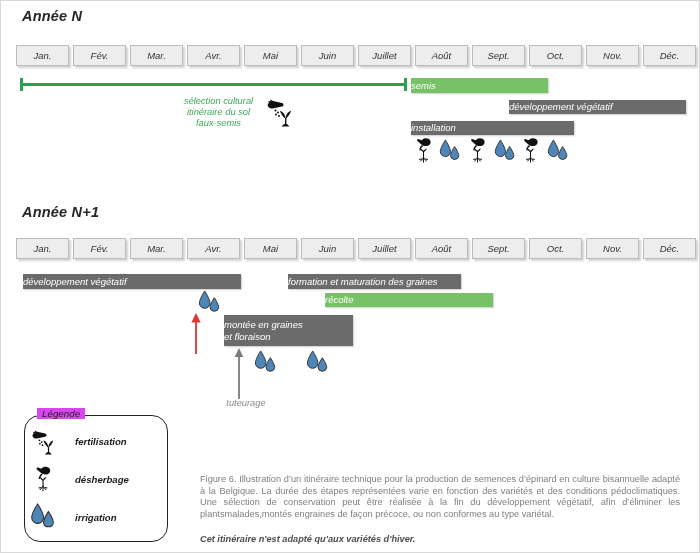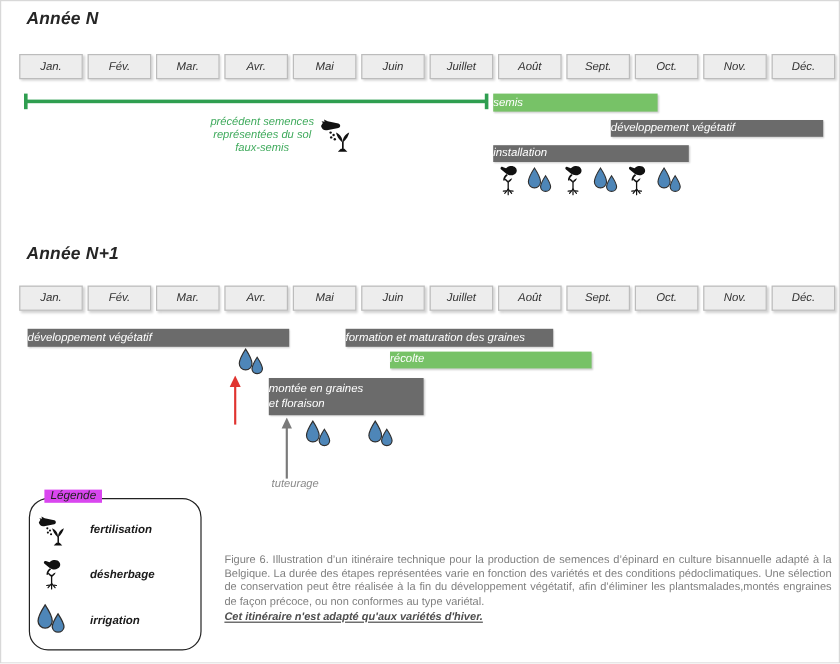--- a/index.html
+++ b/index.html
@@ -41,23 +41,23 @@
     border:1.5px solid #222;border-radius:16px;background:#fff;
   }
   .legend-title{
     position:absolute;left:36px;top:407px;background:#d946ef;padding:0 5px;
     font-size:9.8px;font-style:italic;color:#222;
   }
   .legend-label{
     position:absolute;font-size:9.6px;font-weight:bold;font-style:italic;color:#1a1a1a;
   }
   .caption{position:absolute;left:186px;top:460px;width:506px;}
-  .caption p{margin:0;font-size:9.2px;line-height:11.7px;}
+  .caption p{margin:13px;font-size:9.2px;line-height:11.7px;}
   .caption .body{color:#7f7f7f;text-align:justify;}
-  .caption .emphasis{color:#4d4d4d;font-weight:bold;font-style:italic;margin-top:1px;text-decoration:underline;}
+  .caption .emphasis{color:#4d4d4d;font-weight:bold;font-style:italic;margin-top:1px;}
 </style>
 </head>
 <body>
 
 <svg width="0" height="0" style="position:absolute">
   <defs>
     <g id="def-irrigation">
       <path d="M8 1 C8 1 2.5 9.5 2.5 13.5 A5.5 5.5 0 0 0 13.5 13.5 C13.5 9.5 8 1 8 1 Z" fill="#4e86b8" stroke="#2f2f2f" stroke-width="1"></path>
       <path d="M18 8 C18 8 13.5 15 13.5 18.2 A4.6 4.6 0 0 0 22.6 18.2 C22.6 15 18 8 18 8 Z" fill="#4e86b8" stroke="#2f2f2f" stroke-width="1"></path>
     </g>
@@ -106,22 +106,22 @@
       <div class="month-cell">Oct.</div>
       <div class="month-cell">Nov.</div>
       <div class="month-cell">Déc.</div>
     </div>
 
   <div class="gline" style="left:20px;top:82px;width:385px;height:3px"></div>
   <div class="gline" style="left:19px;top:77px;width:3px;height:13px"></div>
   <div class="gline" style="left:403px;top:77px;width:3px;height:13px"></div>
 
   <div class="note-green" style="left:150px;top:95px;width:135px">
-    <div>précédent semences</div>
-    <div>représentées du sol</div>
+    <div>sélection cultural</div>
+    <div>itinéraire du sol</div>
     <div>faux-semis</div>
   </div>
   <svg class="icon" style="left:265px;top:97px" width="27" height="30" viewBox="0 0 27 30">
       <use href="#def-fertilisation"></use>
     </svg>
 
   <div class="bar green" style="left:410px;top:77px;width:137px;height:15px">
     <div>semis</div>
   </div>
 

